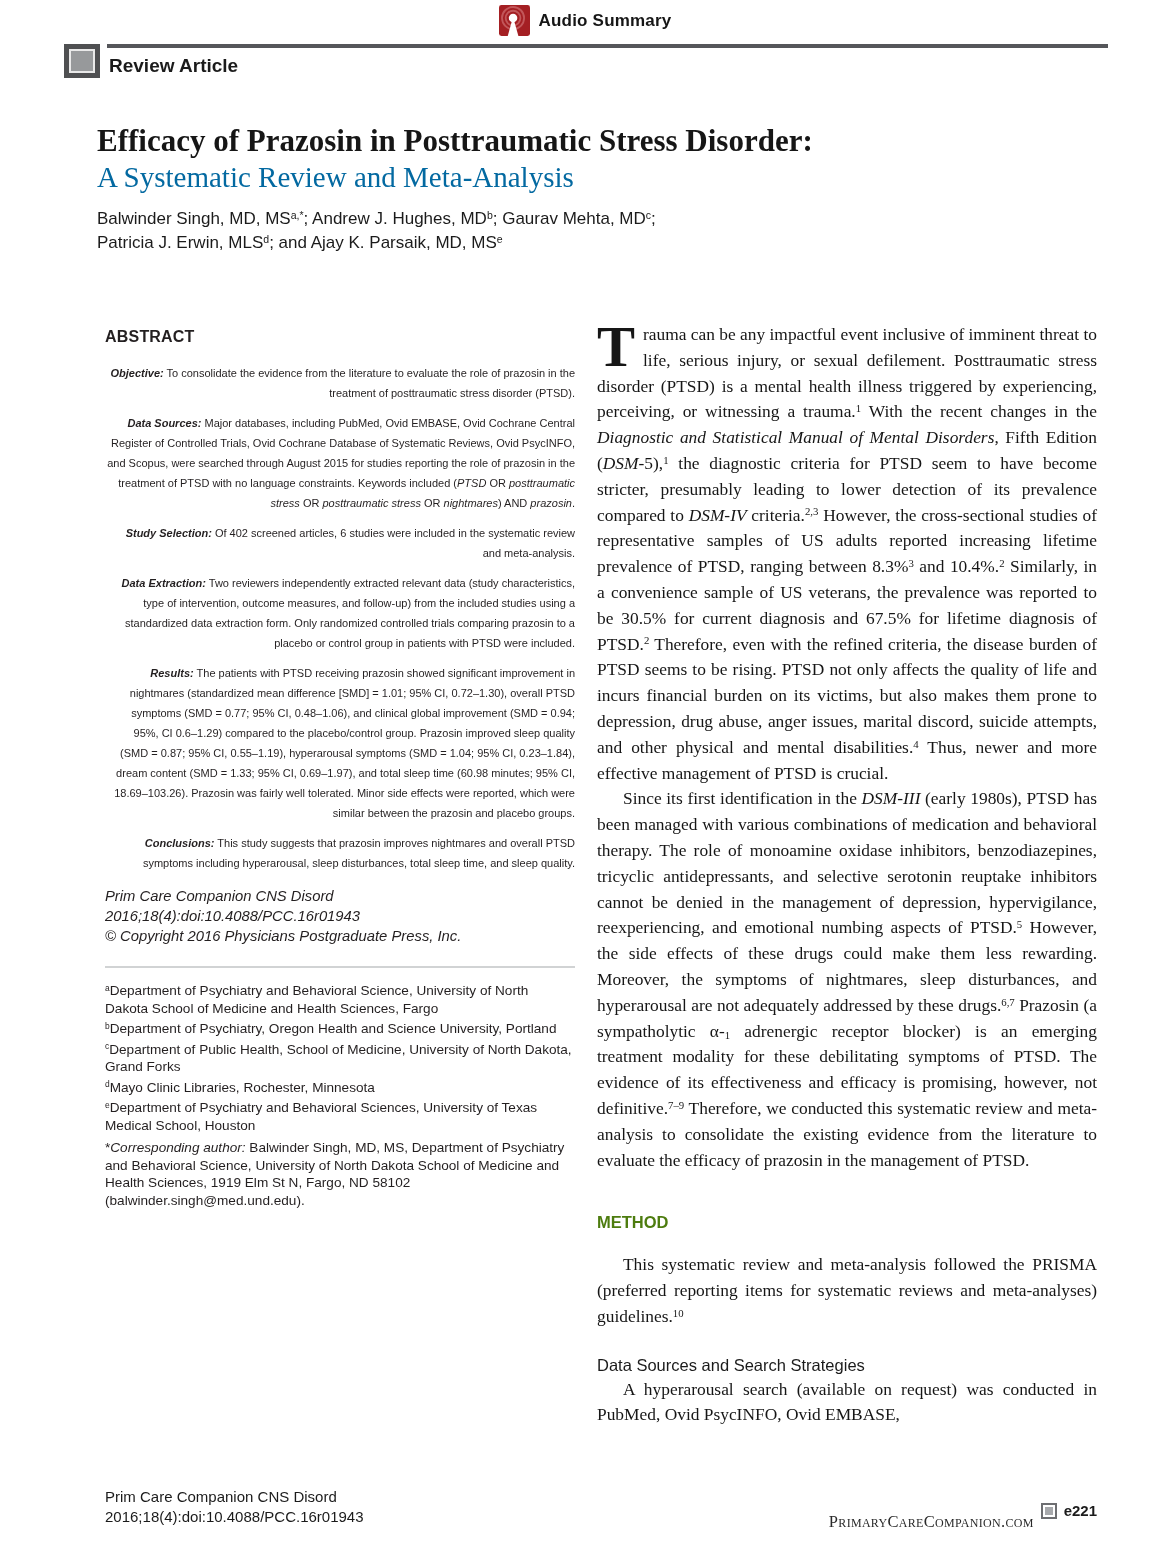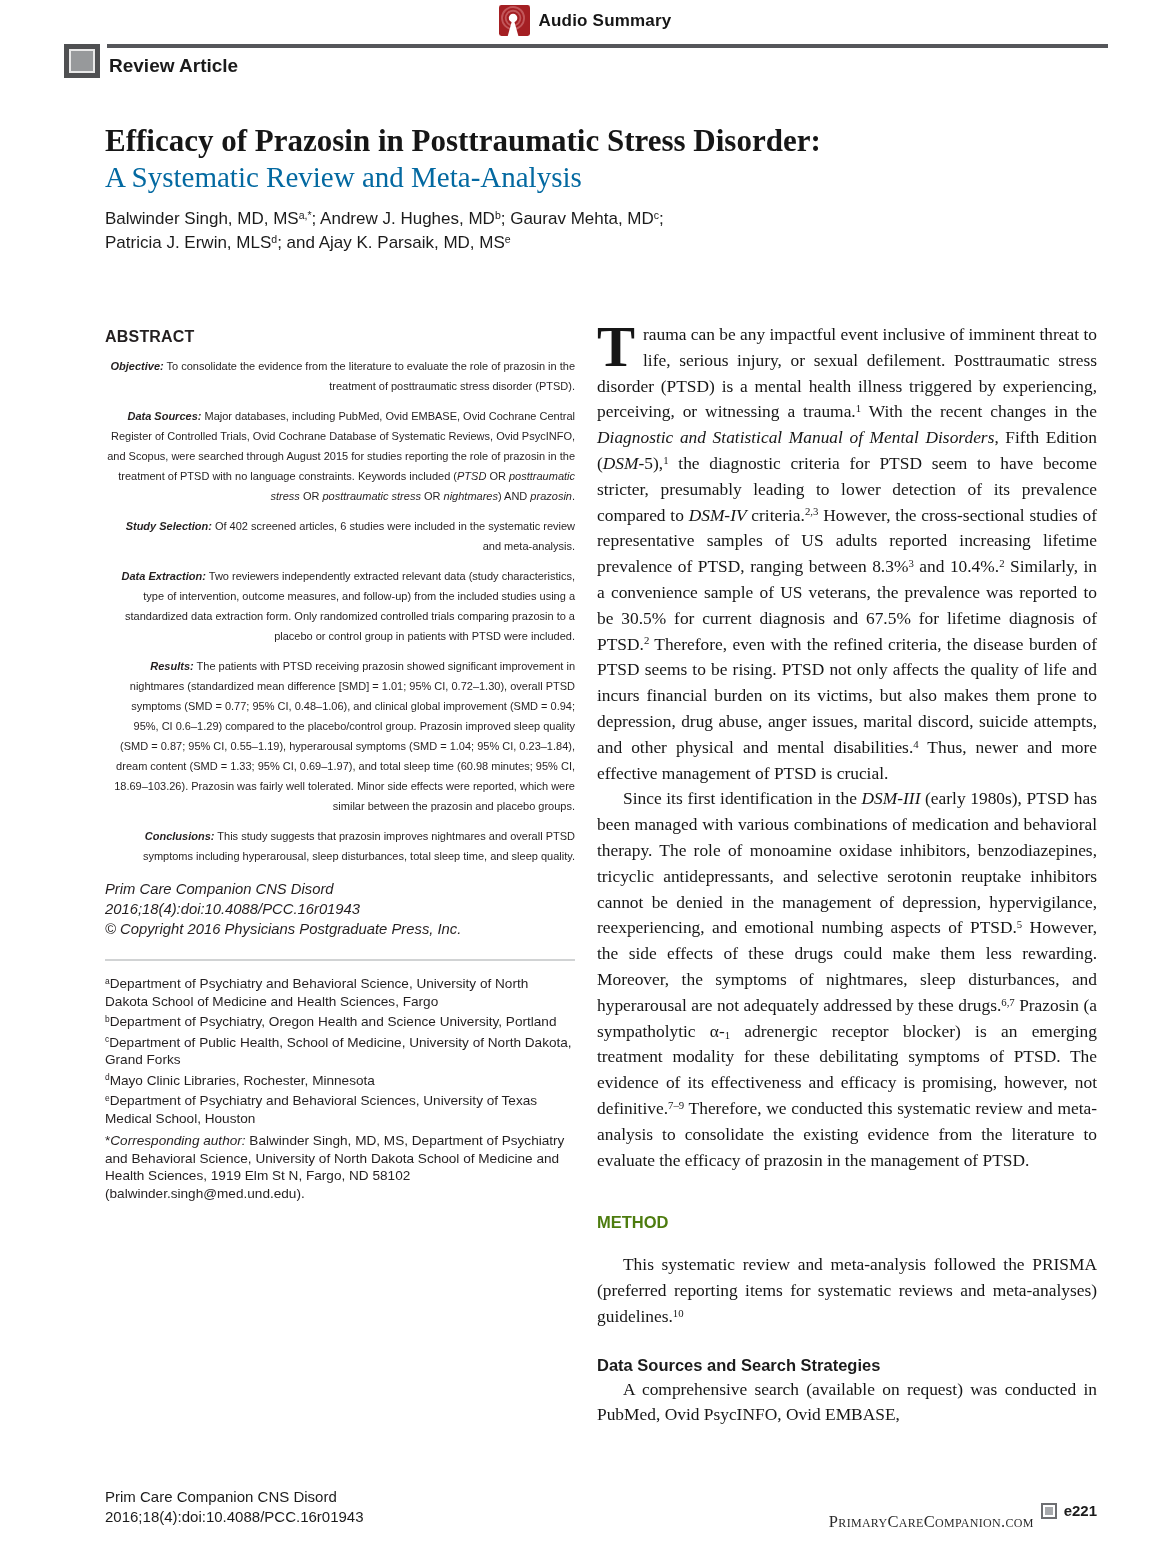--- a/index.html
+++ b/index.html
@@ -18,53 +18,53 @@
   
   .review-row { position:absolute; top:44px; left:64px; right:62px; display:flex; gap:7px; }
   .review-icon { width:36px; height:34px; flex:0 0 36px;
     background:#97999b; border:5px solid #4f5052; box-sizing:border-box;
     box-shadow: inset 0 0 0 2px #e9e9e9; }
   .review-right { flex:1; }
   .top-rule { height:4px; background:#55565a; }
   .review-label { font-size:19px; font-weight:700; color:#1b1b1b; padding:7px 0 0 2px; }
 
   
-  .title-block { position:absolute; top:122px; left:105px; right:70px; }
+  .title-block { position:absolute; top:122px; left:97px; right:70px; }
   .article-title { font-family:"Liberation Serif", serif; font-weight:700;
     font-size:31px; line-height:37px; margin:0; color:#161616; }
   .article-subtitle { font-family:"Liberation Serif", serif; font-weight:400;
     font-size:29px; line-height:34px; margin:1px 0 0; color:#0369a1; }
   .authors { margin-top:13px; font-size:17px; line-height:24px; color:#1b1b1b; }
 
   
   .columns { position:absolute; top:322px; left:105px; right:73px;
     display:flex; gap:22px; }
   .col-left { flex:0 0 470px; width:470px; }
   .col-right { flex:1; }
 
   
-  .abs-heading { font-size:16px; font-weight:700; margin:6px 0 10px; letter-spacing:0.2px; }
+  .abs-heading { font-size:16px; font-weight:700; margin:6px 0 17px; letter-spacing:0.2px; }
   .abs-p { font-size:11px; line-height:20px; margin:0 0 10px;text-align:right; }
   .abs-p b.bi { font-style:italic; }
   .citation { font-style:italic; font-size:14.8px; line-height:20px; margin-top:13px; }
   .divider { height:2px; background:#d1d3d4; margin:20px 0 14px; }
   .affil-p { font-size:13.6px; line-height:17.5px; margin:0 0 3px; }
   .corresponding { font-size:13.6px; line-height:17.5px; margin-top:5px; }
 
   sup { font-size:0.62em; line-height:0; vertical-align:baseline; position:relative; top:-0.48em; }
   sub { font-size:0.62em; line-height:0; vertical-align:baseline; position:relative; top:0.22em; }
 
   
   .body-p { font-family:"Liberation Serif", serif; font-size:17.4px; line-height:25.8px;
     text-align:justify; margin:0; color:#161616; }
   .indent { text-indent:26px; }
   .dropcap { float:left; font-family:"Liberation Serif", serif; font-weight:700;
     font-size:57px; line-height:43px; padding:3px 8px 0 0; color:#161616; }
   .method-heading { font-size:16.5px; font-weight:700; margin:40px 0 20px; color:#4d7c0f; }
-  .sub-heading { font-size:16.5px; font-weight:700; margin:26px 0 2px; color:#1b1b1b; }
+  .sub-heading { font-size:16.5px; font-weight:400; margin:26px 0 2px; color:#1b1b1b; }
 
   
   .footer { position:absolute; left:105px; right:73px; bottom:34px;
     display:flex; justify-content:space-between; align-items:flex-start; }
   .footer-left { font-size:15px; line-height:20px; color:#1b1b1b; }
   .footer-right { display:flex; align-items:center; gap:7px; padding-top:2px; }
   .footer-site { font-family:"Liberation Serif", serif; font-variant:small-caps;
     font-size:16.5px; letter-spacing:0.3px; color:#2a2a2a;margin-top:23px; }
   .footer-sq { width:12px; height:12px; background:#a7a9ac; border:2px solid #6d6e71;
     box-shadow: inset 0 0 0 2px #ffffff; box-sizing:content-box; }
@@ -131,21 +131,21 @@
   </div>
 
   <div class="col-right">
     <p class="body-p"><span class="dropcap">T</span><span>rauma can be any impactful event inclusive of imminent threat to life, serious injury, or sexual defilement. Posttraumatic stress disorder (PTSD) is a mental health illness triggered by experiencing, perceiving, or witnessing a trauma.<sup>1</sup> With the recent changes in the <i>Diagnostic and Statistical Manual of Mental Disorders</i>, Fifth Edition (<i>DSM</i>-5),<sup>1</sup> the diagnostic criteria for PTSD seem to have become stricter, presumably leading to lower detection of its prevalence compared to <i>DSM-IV</i> criteria.<sup>2,3</sup> However, the cross-sectional studies of representative samples of US adults reported increasing lifetime prevalence of PTSD, ranging between 8.3%<sup>3</sup> and 10.4%.<sup>2</sup> Similarly, in a convenience sample of US veterans, the prevalence was reported to be 30.5% for current diagnosis and 67.5% for lifetime diagnosis of PTSD.<sup>2</sup> Therefore, even with the refined criteria, the disease burden of PTSD seems to be rising. PTSD not only affects the quality of life and incurs financial burden on its victims, but also makes them prone to depression, drug abuse, anger issues, marital discord, suicide attempts, and other physical and mental disabilities.<sup>4</sup> Thus, newer and more effective management of PTSD is crucial.</span></p>
     <p class="body-p indent">Since its first identification in the <i>DSM-III</i> (early 1980s), PTSD has been managed with various combinations of medication and behavioral therapy. The role of monoamine oxidase inhibitors, benzodiazepines, tricyclic antidepressants, and selective serotonin reuptake inhibitors cannot be denied in the management of depression, hypervigilance, reexperiencing, and emotional numbing aspects of PTSD.<sup>5</sup> However, the side effects of these drugs could make them less rewarding. Moreover, the symptoms of nightmares, sleep disturbances, and hyperarousal are not adequately addressed by these drugs.<sup>6,7</sup> Prazosin (a sympatholytic α-<sub>1</sub> adrenergic receptor blocker) is an emerging treatment modality for these debilitating symptoms of PTSD. The evidence of its effectiveness and efficacy is promising, however, not definitive.<sup>7–9</sup> Therefore, we conducted this systematic review and meta-analysis to consolidate the existing evidence from the literature to evaluate the efficacy of prazosin in the management of PTSD.</p>
 
     <div class="method-heading">METHOD</div>
     <p class="body-p indent">This systematic review and meta-analysis followed the PRISMA (preferred reporting items for systematic reviews and meta-analyses) guidelines.<sup>10</sup></p>
 
     <div class="sub-heading">Data Sources and Search Strategies</div>
-    <p class="body-p indent">A comprehensive search (available on request) was conducted in PubMed, Ovid PsycINFO, Ovid EMBASE,</p>
+    <p class="body-p indent">A hyperarousal search (available on request) was conducted in PubMed, Ovid PsycINFO, Ovid EMBASE,</p>
   </div>
 </div>
 
 <div class="footer">
   <div class="footer-left">
     <div>Prim Care Companion CNS Disord</div>
     <div>2016;18(4):doi:10.4088/PCC.16r01943</div>
   </div>
   <div class="footer-right">
     <span class="footer-site">PrimaryCareCompanion.com</span>

